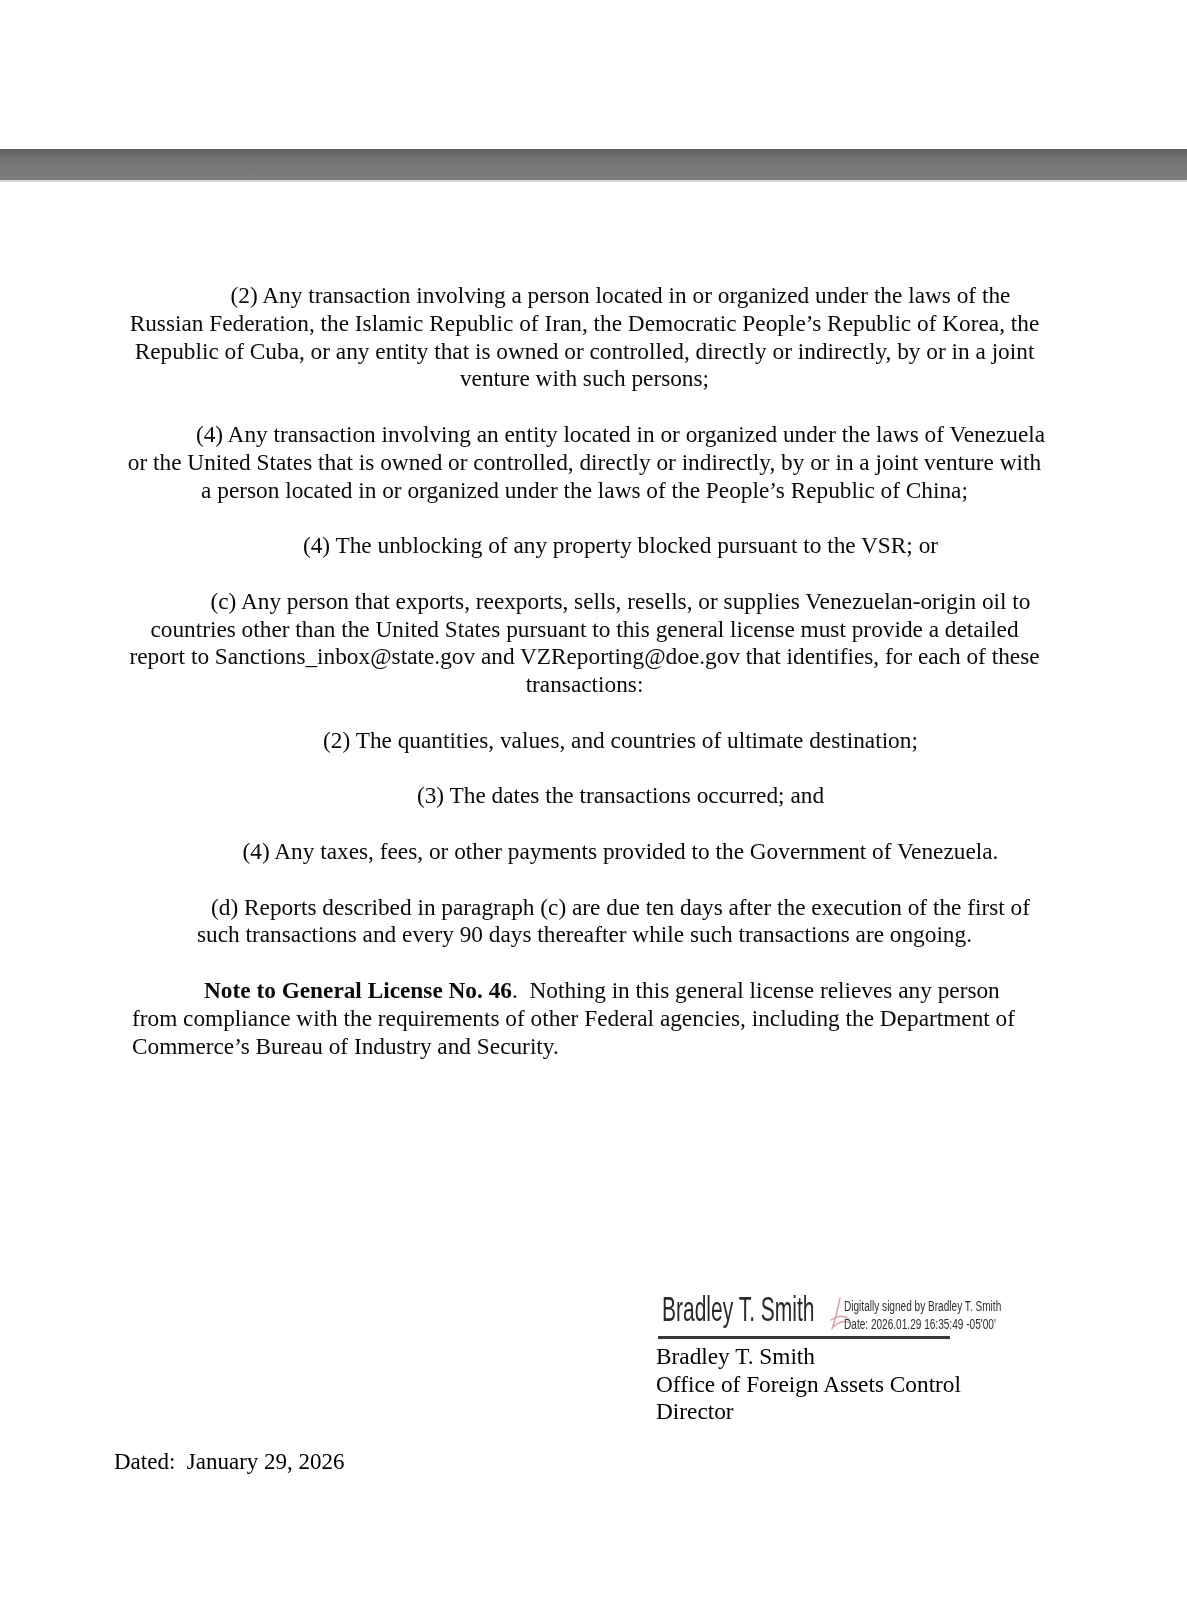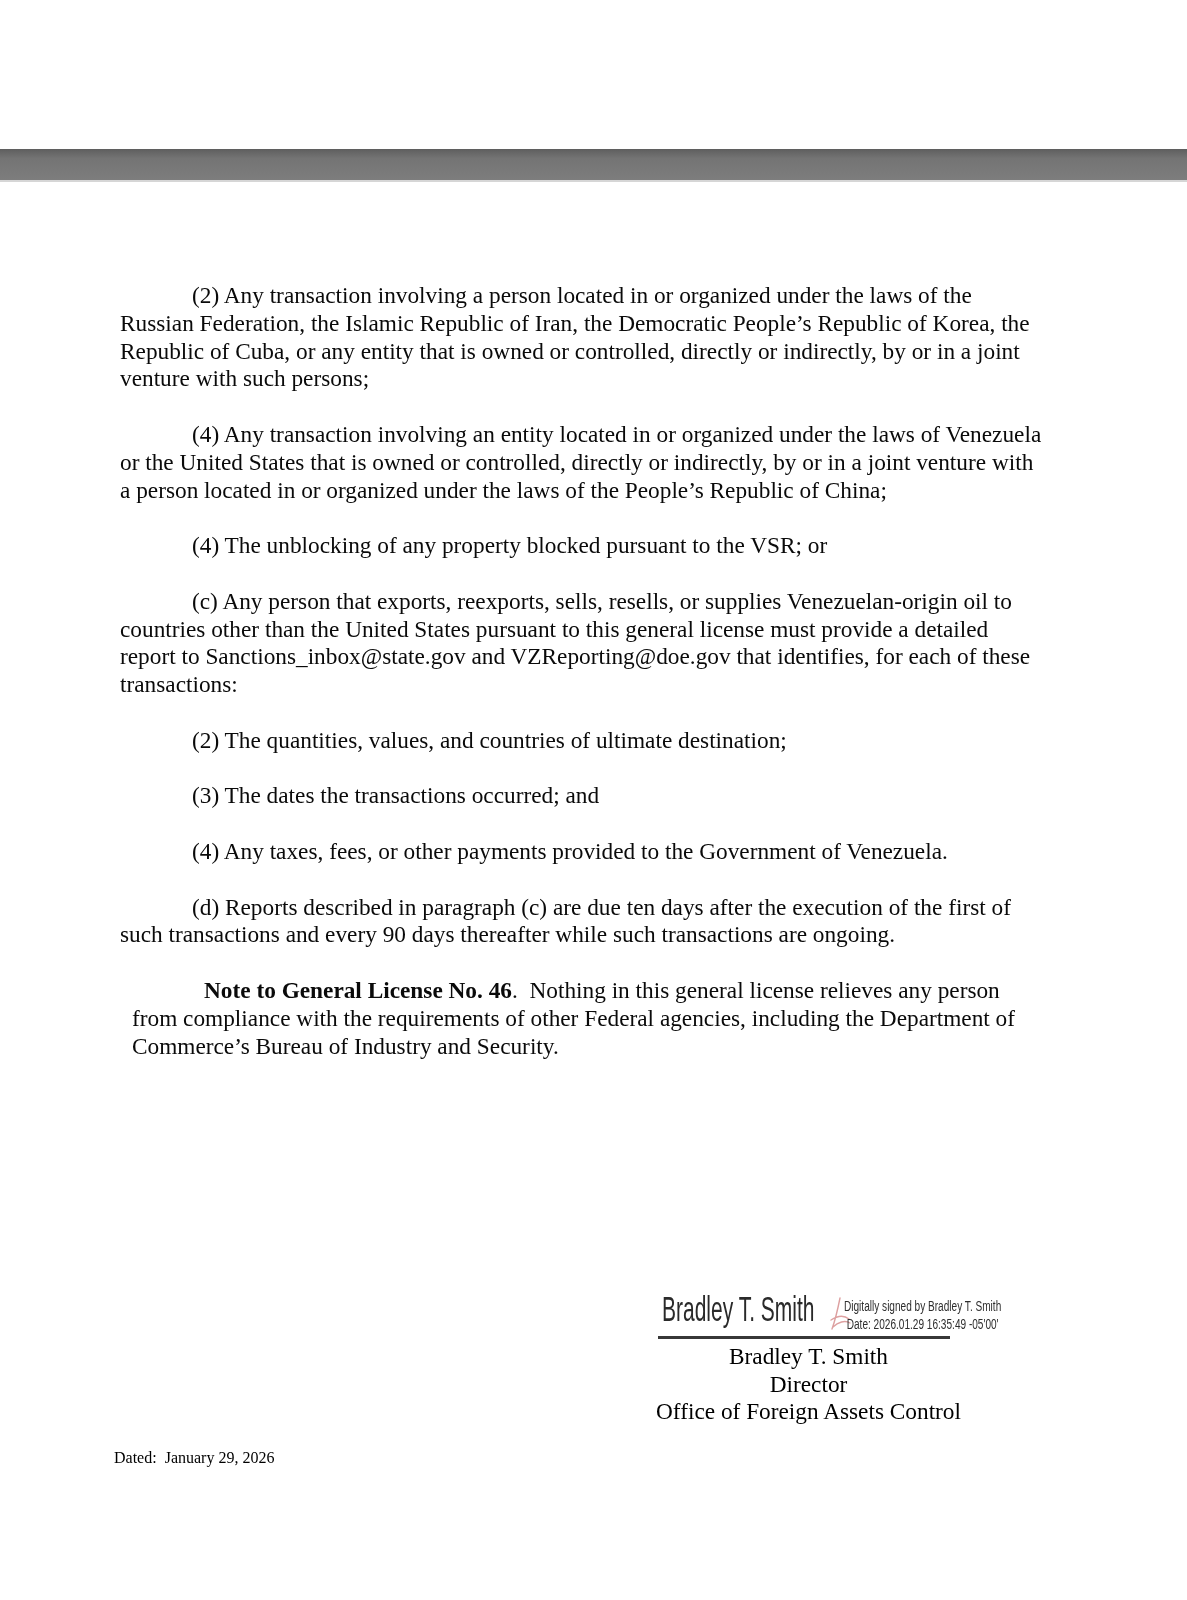--- a/index.html
+++ b/index.html
@@ -18,33 +18,33 @@
     position: absolute;
     left: 120px; top: 282px;
     width: 929px;
     font-size: 23.3px;
     line-height: 27.8px;
     color: #0a0a0a;
   }
   .doc p.para {
     text-indent: 72px;
     margin: 0 0 27.8px 0;
-    text-align: left;
+    text-align: center;
   }
   .doc p.note-para {
     text-indent: 72px;
     margin: 12px;
   }
   .note-label { font-weight: bold; }
   .note-rest { white-space: pre-wrap; }
 
   .sig-block {
     position: absolute;
     left: 656px; top: 1294px;
-    width: 420px; height: 140px; text-align: center;
+    width: 420px; height: 140px;
   }
   .sig-name {
     position: absolute;
     left: 6px; top: -6px;
     font-family: "Liberation Sans", sans-serif;
     font-size: 35px;
     line-height: 42px;
     color: #2a2a2a;
     white-space: nowrap;
     transform: scaleX(0.60);
@@ -75,21 +75,21 @@
   .sig-printed {
     position: absolute;
     left: 0; top: 49px;
     font-size: 23.3px;
     line-height: 27.7px;
     white-space: nowrap;
   }
   .dated {
     position: absolute;
     left: 114px; top: 1449px;
-    font-size: 16px;
+    font-size: 23px;
     white-space: pre-wrap;
   }
 </style>
 </head>
 <body>
 
 <div class="page-separator"></div>
 
 <main class="doc">
   <p class="para">(2) Any transaction involving a person located in or organized under the laws of the Russian Federation, the Islamic Republic of Iran, the Democratic People’s Republic of Korea, the Republic of Cuba, or any entity that is owned or controlled, directly or indirectly, by or in a joint venture with such persons;</p>
@@ -110,18 +110,18 @@
       <path d="M12 2 C 10 12, 8 22, 4 33 M3 24 C 9 20, 16 19, 21 23 M5 31 C 10 26, 17 24, 22 27" fill="none" stroke="#dda0a0" stroke-width="1.4" stroke-linecap="round"></path>
     </svg>
   </span>
   <span class="sig-details">
     <span>Digitally signed by Bradley T. Smith</span><br>
     <span>Date: 2026.01.29 16:35:49 -05'00'</span>
   </span>
   <div class="sig-line"></div>
   <div class="sig-printed">
     <div>Bradley T. Smith</div>
+    <div>Office of Foreign Assets Control</div>
     <div>Director</div>
-    <div>Office of Foreign Assets Control</div>
   </div>
 </div>
 
 <p class="dated">Dated:  January 29, 2026</p>
 
 </body></html>

